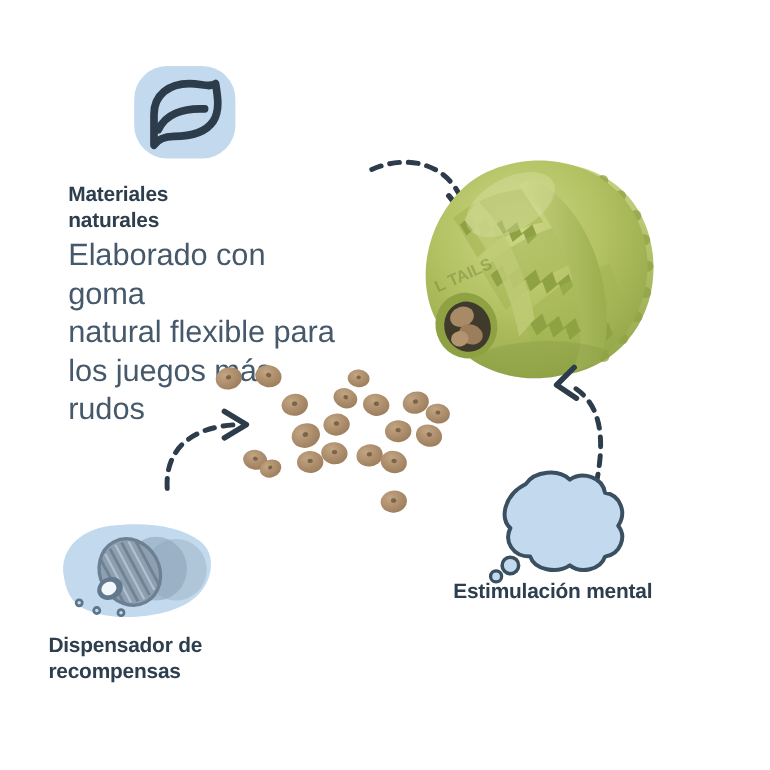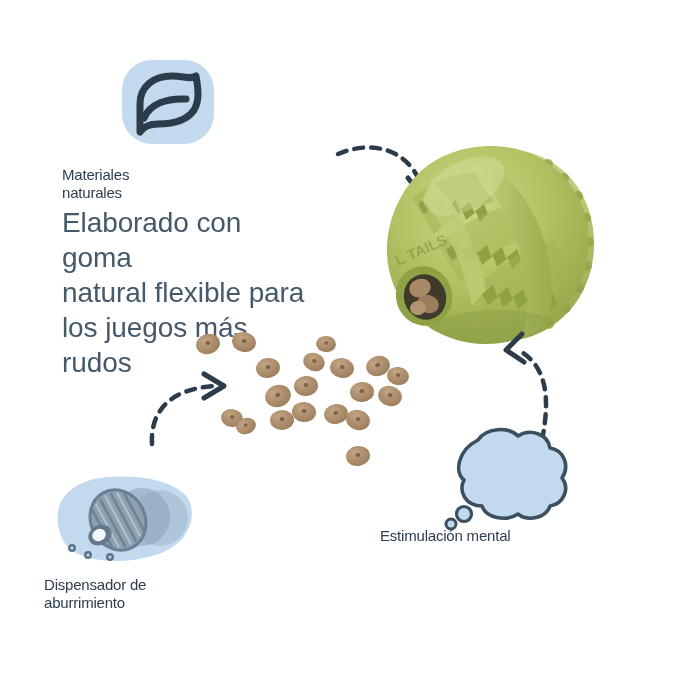--- a/index.html
+++ b/index.html
@@ -14,41 +14,41 @@
     background: #ffffff;
     overflow: hidden;
     font-family: "Liberation Sans", sans-serif;
   }
 
   
   .feature-block {
     position: absolute;
   }
   .feature-title {
-    font-size: 15px;
-    font-weight: normal;
+    font-size: 19px;
+    font-weight: bold;
     color: #2d3e4e;
     line-height: 1.22;
     letter-spacing: -0.2px;
     white-space: pre-line;
     margin: 0 0 2px 0;
   }
   .feature-body {
     font-size: 28px;
     font-weight: normal;
     color: #46596b;
     line-height: 1.25;
     letter-spacing: -0.1px;
     white-space: pre-line;
     margin: 0;
   }
 
   #block-materiales { left: 62px;  top: 166px; width: 250px; }
   #block-dispensador { left: 44px; top: 576px; width: 310px; }
-  #block-estimulacion { left: 380px; top: 527px; width: 270px; }
+  #block-estimulacion { left: 412px; top: 527px; width: 270px; }
 
   
   .icon-wrap { position: absolute; }
   #icon-leaf      { left: 116px; top: 56px; width: 104px; height: 92px; }
   #icon-dispenser { left: 48px;  top: 462px; width: 150px; height: 110px; }
   #icon-thought   { left: 434px; top: 424px; width: 140px; height: 112px; }
 
   
   .arrow-wrap { position: absolute; }
   #arrow-top    { left: 330px; top: 132px; width: 118px; height: 78px; }
@@ -339,16 +339,16 @@
       <circle cx="17" cy="100" r="5" fill="#c3daee" stroke="#3a4f60" stroke-width="3"></circle>
     </svg>
   </div>
 
   <div class="feature-block" id="block-estimulacion">
     <p class="feature-title">Estimulación mental</p>
   </div>
 
   <div class="feature-block" id="block-dispensador">
     <p class="feature-title">Dispensador de
-aburrimiento</p>
+recompensas</p>
   </div>
 
 </div>
 
 </body></html>

